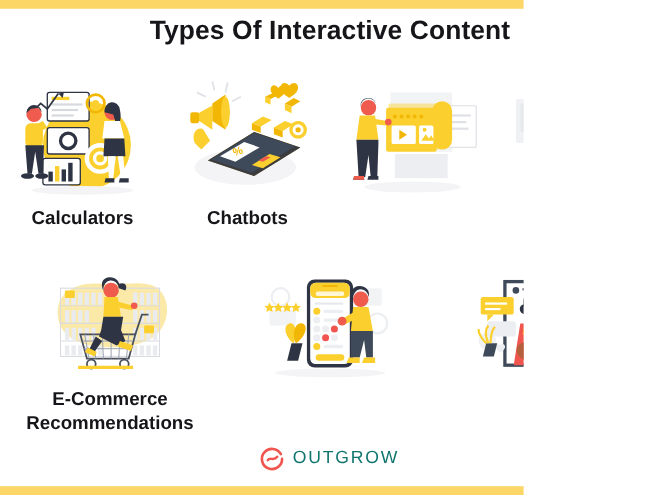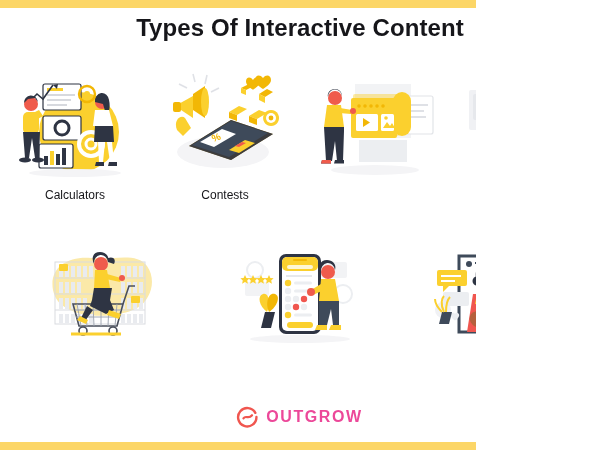--- a/index.html
+++ b/index.html
@@ -61,45 +61,45 @@
   .art {
     position: relative;
     width: 132px;
     height: 108px;
   }
   .row-bottom .art { width: 150px; height: 96px; }
 
   .cell-label {
     margin-top: 8px;
     text-align: center;
-    font-size: 12px;
-    font-weight: normal;
+    font-size: 17px;
+    font-weight: bold;
     color: #16161a;
     line-height: 1.28;
     white-space: nowrap;
   }
   .row-bottom .cell-label { white-space: normal; }
 
   
   .logo {
     position: absolute;
     left: 0;
     bottom: 22px;
     width: 600px;
     display: flex;
     align-items: center;
     justify-content: center;
     gap: 7px;
   }
   .logo-mark { width: 22px; height: 22px; display: block; }
   .logo-word {
     font-size: 16px;
-    font-weight: bold;
+    font-weight: normal;
     letter-spacing: 1.6px;
-    color: #ec4899;
+    color: #0f766e;
   }
 
   svg { display: block; overflow: visible; }
 </style>
 </head>
 <body>
 
 <div class="page">
 
   <div class="rule-top"></div>
@@ -191,21 +191,21 @@
           <path d="M70 40 l0 6 8 3 0 -6 z" fill="#f2b705"></path>
           <path d="M90 44 l10 -6 8 3 -10 6 z" fill="#fbd02e"></path>
           <path d="M90 44 l0 6 8 3 0 -6 z" fill="#f2b705"></path>
           <path d="M112 38 a8 8 0 1 0 0.1 0 z" fill="#fbd02e"></path>
           <circle cx="112" cy="46" r="5" fill="#ffffff"></circle>
           <circle cx="112" cy="46" r="2.4" fill="#f2b705"></circle>
           <path d="M60 20 c4 -6 10 -4 10 2 c0 5 -6 9 -10 12 c-4 -3 -10 -7 -10 -12 c0 -6 6 -8 10 -2 z" fill="#f2b705" transform="translate(52,-6) scale(0.7)"></path>
           <path d="M104 6 c3 -4 8 -3 8 2 c0 4 -5 7 -8 9 c-3 -2 -8 -5 -8 -9 c0 -5 5 -6 8 -2 z" fill="#f2b705"></path>
         </svg>
       </div>
-      <div class="cell-label">Contests</div>
+      <div class="cell-label">Chatbots</div>
     </div>
 
     <div class="cell">
       <div class="art">
         <svg viewBox="0 0 132 108" width="132" height="108">
           <ellipse cx="66" cy="98" rx="44" ry="5" fill="#f4f4f6"></ellipse>
           <rect x="46" y="12" width="56" height="54" fill="#f2f3f5"></rect>
           <rect x="50" y="68" width="48" height="22" fill="#eceef1"></rect>
 
           <rect x="96" y="24" width="28" height="38" rx="2" fill="#ffffff" stroke="#e2e4e8" stroke-width="1.2"></rect>
@@ -367,20 +367,21 @@
           <path d="M70 22 l12 0 3 18 -16 0 z" fill="#fbd02e"></path>
           <path d="M82 26 l14 4 -1 4 -14 -3 z" fill="#fbd02e"></path>
           <circle cx="97" cy="30" r="3" fill="#ef5b4c"></circle>
           <path d="M69 40 l18 0 -2 12 -18 0 z" fill="#2e3443"></path>
           <path d="M67 52 l18 0 4 10 -8 4 -16 -8 z" fill="#2e3443"></path>
           <path d="M84 62 l12 4 -2 5 -12 -4 z" fill="#fbd02e"></path>
           <path d="M62 58 l-6 12 4 3 8 -11 z" fill="#2e3443"></path>
           <path d="M55 68 l8 4 -2 4 -9 -4 z" fill="#fbd02e"></path>
         </svg>
       </div>
+      <div class="cell-label">E-Commerce Recommendations</div>
     </div>
 
     <div class="cell">
       <div class="art">
         <svg viewBox="0 0 150 96" width="150" height="96">
           <ellipse cx="75" cy="91" rx="50" ry="4" fill="#f4f4f6"></ellipse>
 
           <rect x="20" y="34" width="24" height="14" rx="2" fill="#f2f3f5"></rect>
           <rect x="96" y="14" width="26" height="16" rx="2" fill="#f2f3f5"></rect>
           <circle cx="30" cy="22" r="8" fill="none" stroke="#eceef1" stroke-width="2"></circle>

